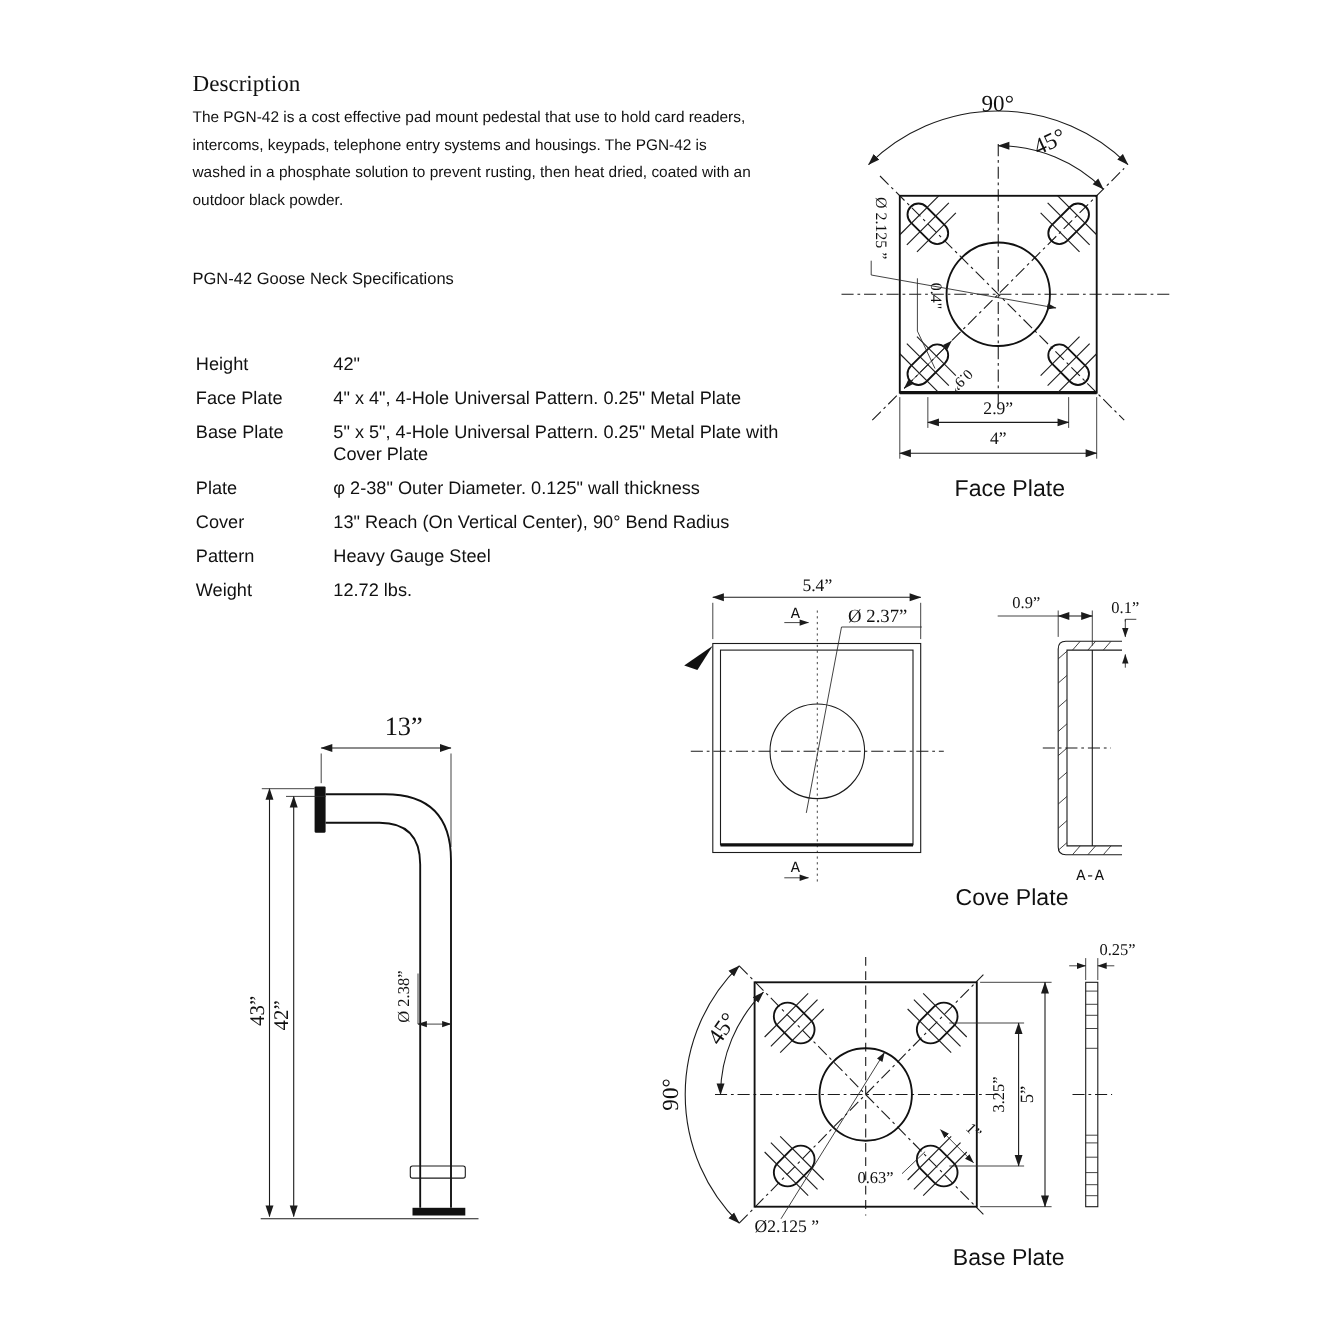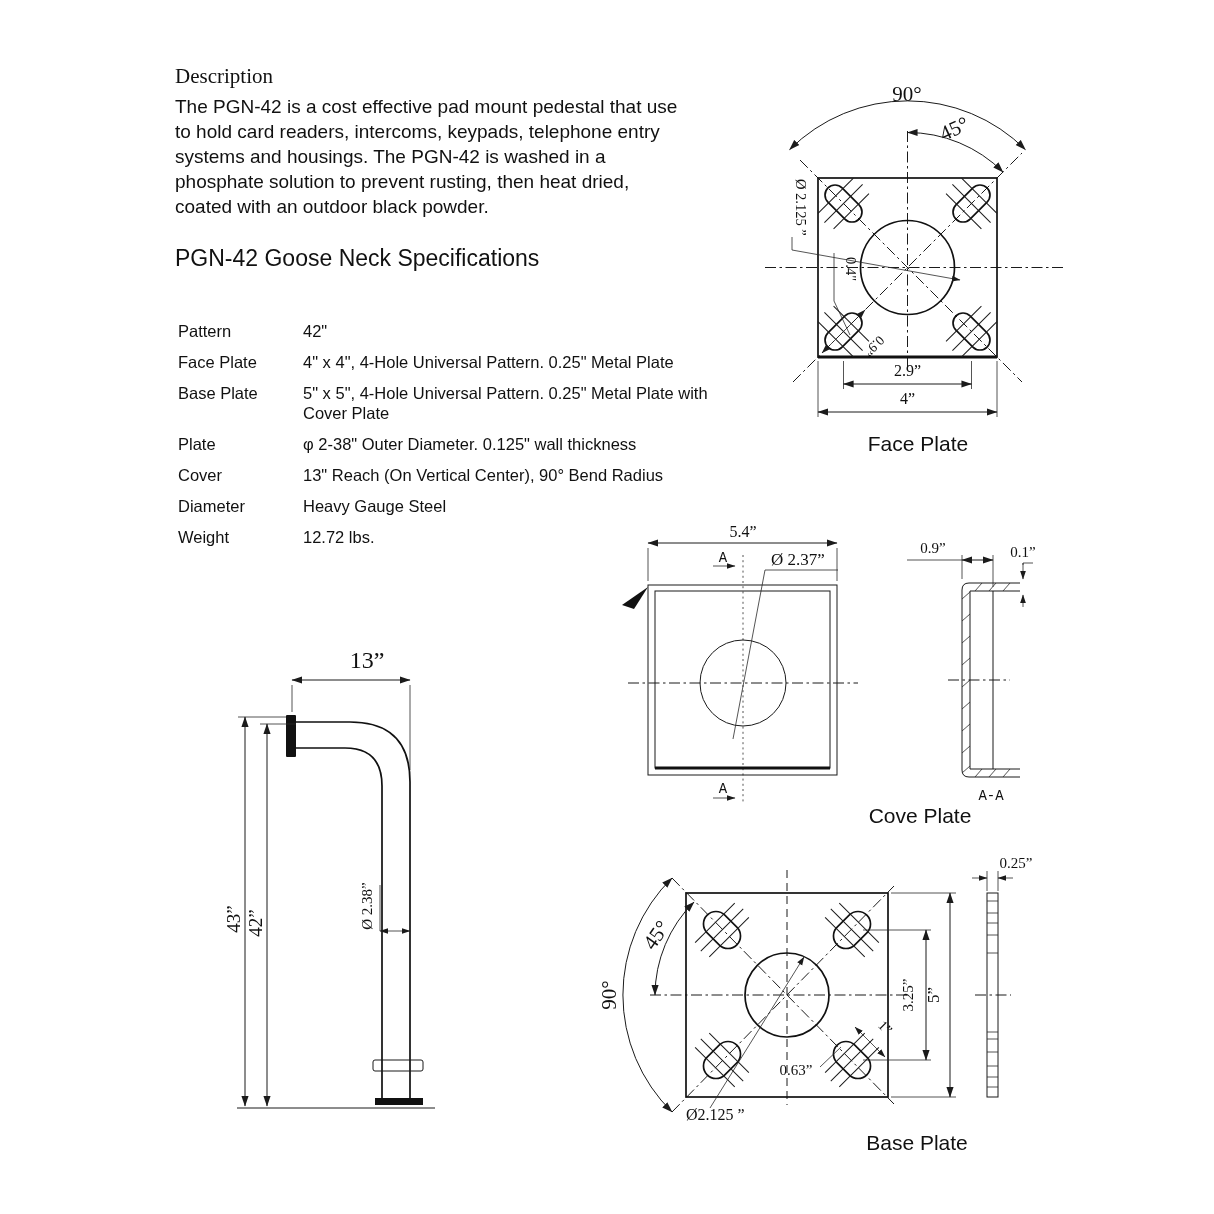--- a/index.html
+++ b/index.html
@@ -1,21 +1,21 @@
 <!DOCTYPE html>
 <html><head>
 <meta charset="utf-8">
 <style>
   html,body{margin:0;padding:0;background:#fff;}
   .canvas{position:relative;width:1214px;height:1214px;background:#ffffff;overflow:hidden;
           font-family:"Liberation Sans",sans-serif;color:#111;}
   .abs{position:absolute;}
   .desc-title{left:175px;top:64px;font-family:"Liberation Serif",serif;font-size:21px;}
-  .desc-body{left:175px;top:94px;width:515px;font-size:19px;line-height:25px;}
-  .specs-title{left:175px;top:245px;font-size:23px;}
+  .desc-body{left:175px;top:94px;width:515px;font-size:14px;line-height:25px;}
+  .specs-title{left:175px;top:245px;font-size:15px;}
   .specs{left:178px;top:321px;width:575px;font-size:16.5px;}
   .spec-row{display:flex;margin-bottom:11px;}
   .spec-label{width:125px;flex:0 0 125px;line-height:20px;}
   .spec-value{width:440px;line-height:20px;}
   svg{position:absolute;overflow:visible;}
   svg .s1{stroke:#1b1b1b;stroke-width:1;fill:none;}
   svg .s07{stroke:#2a2a2a;stroke-width:0.8;fill:none;}
   svg .s2{stroke:#111;stroke-width:1.7;fill:none;}
   svg .s3{stroke:#111;stroke-width:3;fill:none;}
   svg .cl{stroke-dasharray:11 3.5 2.5 3.5;}
@@ -40,41 +40,41 @@
       </marker>
     </defs>
   </svg>
 
   <div class="abs desc-title">Description</div>
   <div class="abs desc-body">The PGN-42 is a cost effective pad mount pedestal that use to hold card readers, intercoms, keypads, telephone entry systems and housings.  The PGN-42  is washed in a phosphate solution to prevent rusting, then heat dried, coated with an outdoor black powder.</div>
   <div class="abs specs-title">PGN-42 Goose Neck Specifications</div>
 
   <div class="abs specs">
     <div class="spec-row">
-        <div class="spec-label">Pattern</div>
+        <div class="spec-label">Height</div>
         <div class="spec-value">42"</div>
       </div>
     <div class="spec-row">
         <div class="spec-label">Face Plate</div>
         <div class="spec-value">4" x 4", 4-Hole Universal Pattern. 0.25" Metal Plate</div>
       </div>
     <div class="spec-row">
         <div class="spec-label">Base Plate</div>
         <div class="spec-value">5" x 5", 4-Hole Universal Pattern. 0.25" Metal Plate with Cover Plate</div>
       </div>
     <div class="spec-row">
         <div class="spec-label">Plate</div>
         <div class="spec-value">φ 2-38" Outer Diameter.  0.125" wall thickness</div>
       </div>
     <div class="spec-row">
         <div class="spec-label">Cover</div>
         <div class="spec-value">13" Reach (On Vertical Center), 90° Bend Radius</div>
       </div>
     <div class="spec-row">
-        <div class="spec-label">Diameter</div>
+        <div class="spec-label">Pattern</div>
         <div class="spec-value">Heavy Gauge Steel</div>
       </div>
     <div class="spec-row">
         <div class="spec-label">Weight</div>
         <div class="spec-value">12.72 lbs.</div>
       </div>
   </div>
 
   <svg style="left:758px;top:73px" width="312" height="395" viewBox="0 0 312 395">
 

